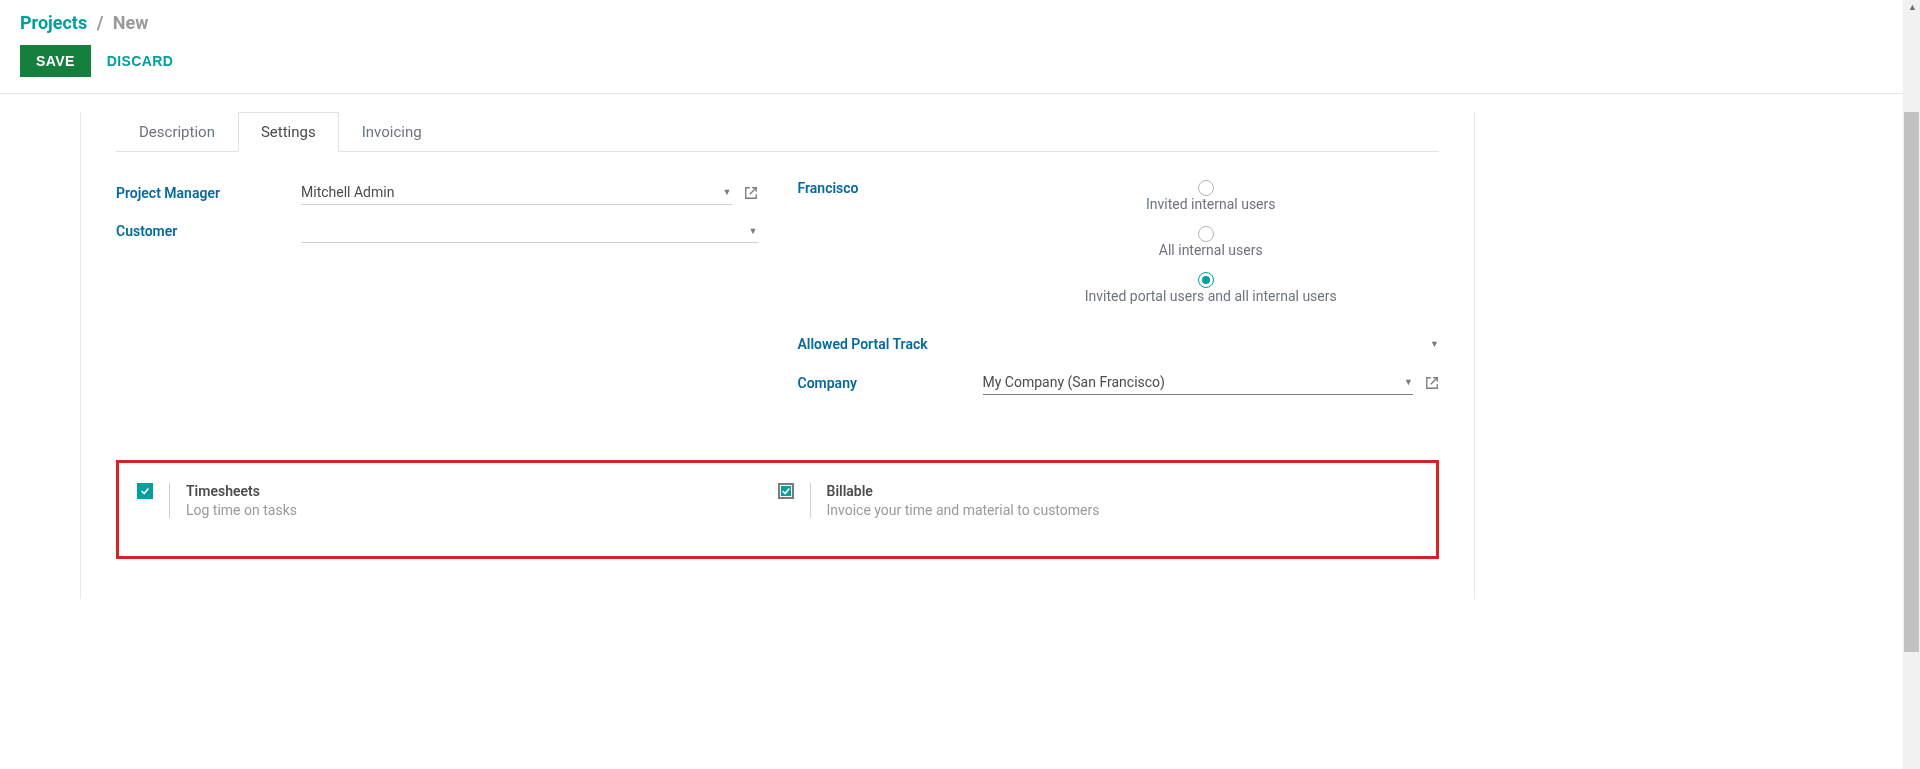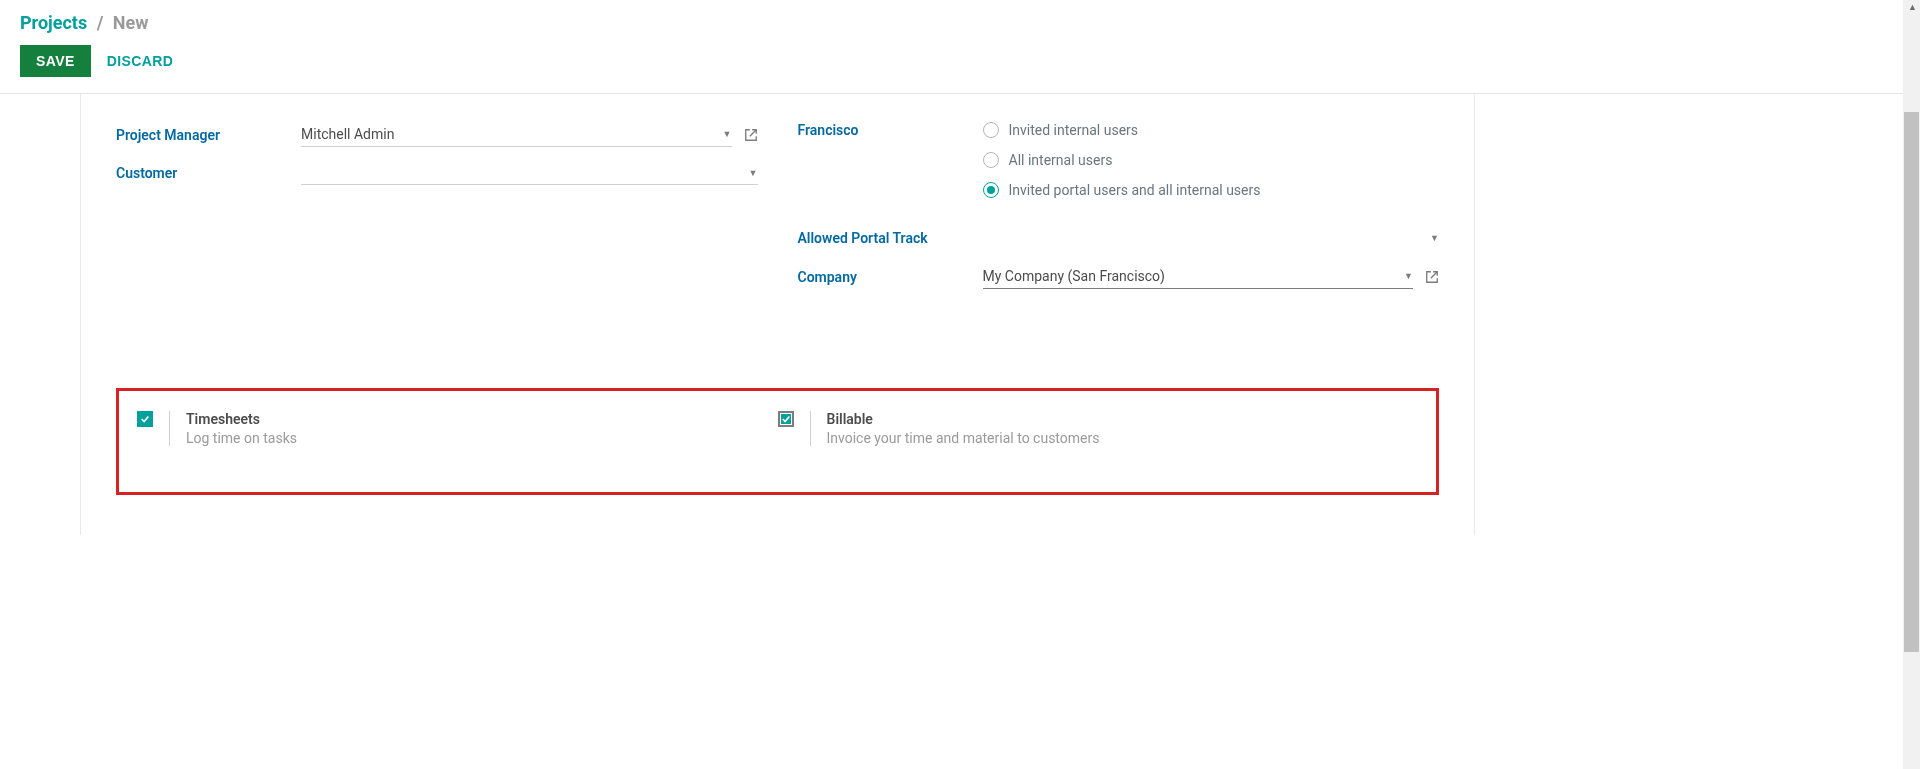--- a/index.html
+++ b/index.html
@@ -151,20 +151,21 @@
     cursor: pointer;
   }
   .ext-link-icon svg { width:14px; height:14px; display:block; }
 
   
   .radio-item {
     display: flex;
     align-items: center;
     margin-bottom: 14px;
     cursor: pointer;
+    flex-direction: column;
   }
   .radio-circle {
     width: 16px;
     height: 16px;
     border: 1.5px solid #b5b5b5;
     border-radius: 50%;
     margin-right: 10px;
     display:flex;
     align-items:center;
     justify-content:center;
@@ -180,22 +181,22 @@
   }
   .radio-label {
     color: #6c757d;
     font-size: 14px;
   }
 
   
   .options-highlight {
     border: 3px solid #d62222;
     position: relative;
-    margin-top: 85px;
-    padding: 20px 18px 16px 18px;
+    margin-top: 51px;
+    padding: 20px 18px 8px 18px;
     display: flex;
     flex-wrap: wrap;
   }
   .option-block {
     width: 50%;
     display: flex;
     margin-bottom: 30px;
   }
   .chk-wrap {
     width: 32px;
@@ -279,20 +280,25 @@
 </div>
 
 <div class="action-row">
   <button class="btn-primary">SAVE</button>
   <button class="btn-link">DISCARD</button>
 </div>
 
 <div class="content-wrap">
   <div class="form-sheet">
 
+    <div class="tabs">
+      <div class="tab">Description</div>
+      <div class="tab active">Settings</div>
+      <div class="tab">Invoicing</div>
+    </div>
 
     <div class="form-grid">
 
       <div class="form-col">
         <div class="form-row">
           <div class="form-label">Project Manager</div>
           <div class="form-field">
             <div class="select-input">
               <span class="select-value">Mitchell Admin</span>
               <span class="caret">▼</span>

